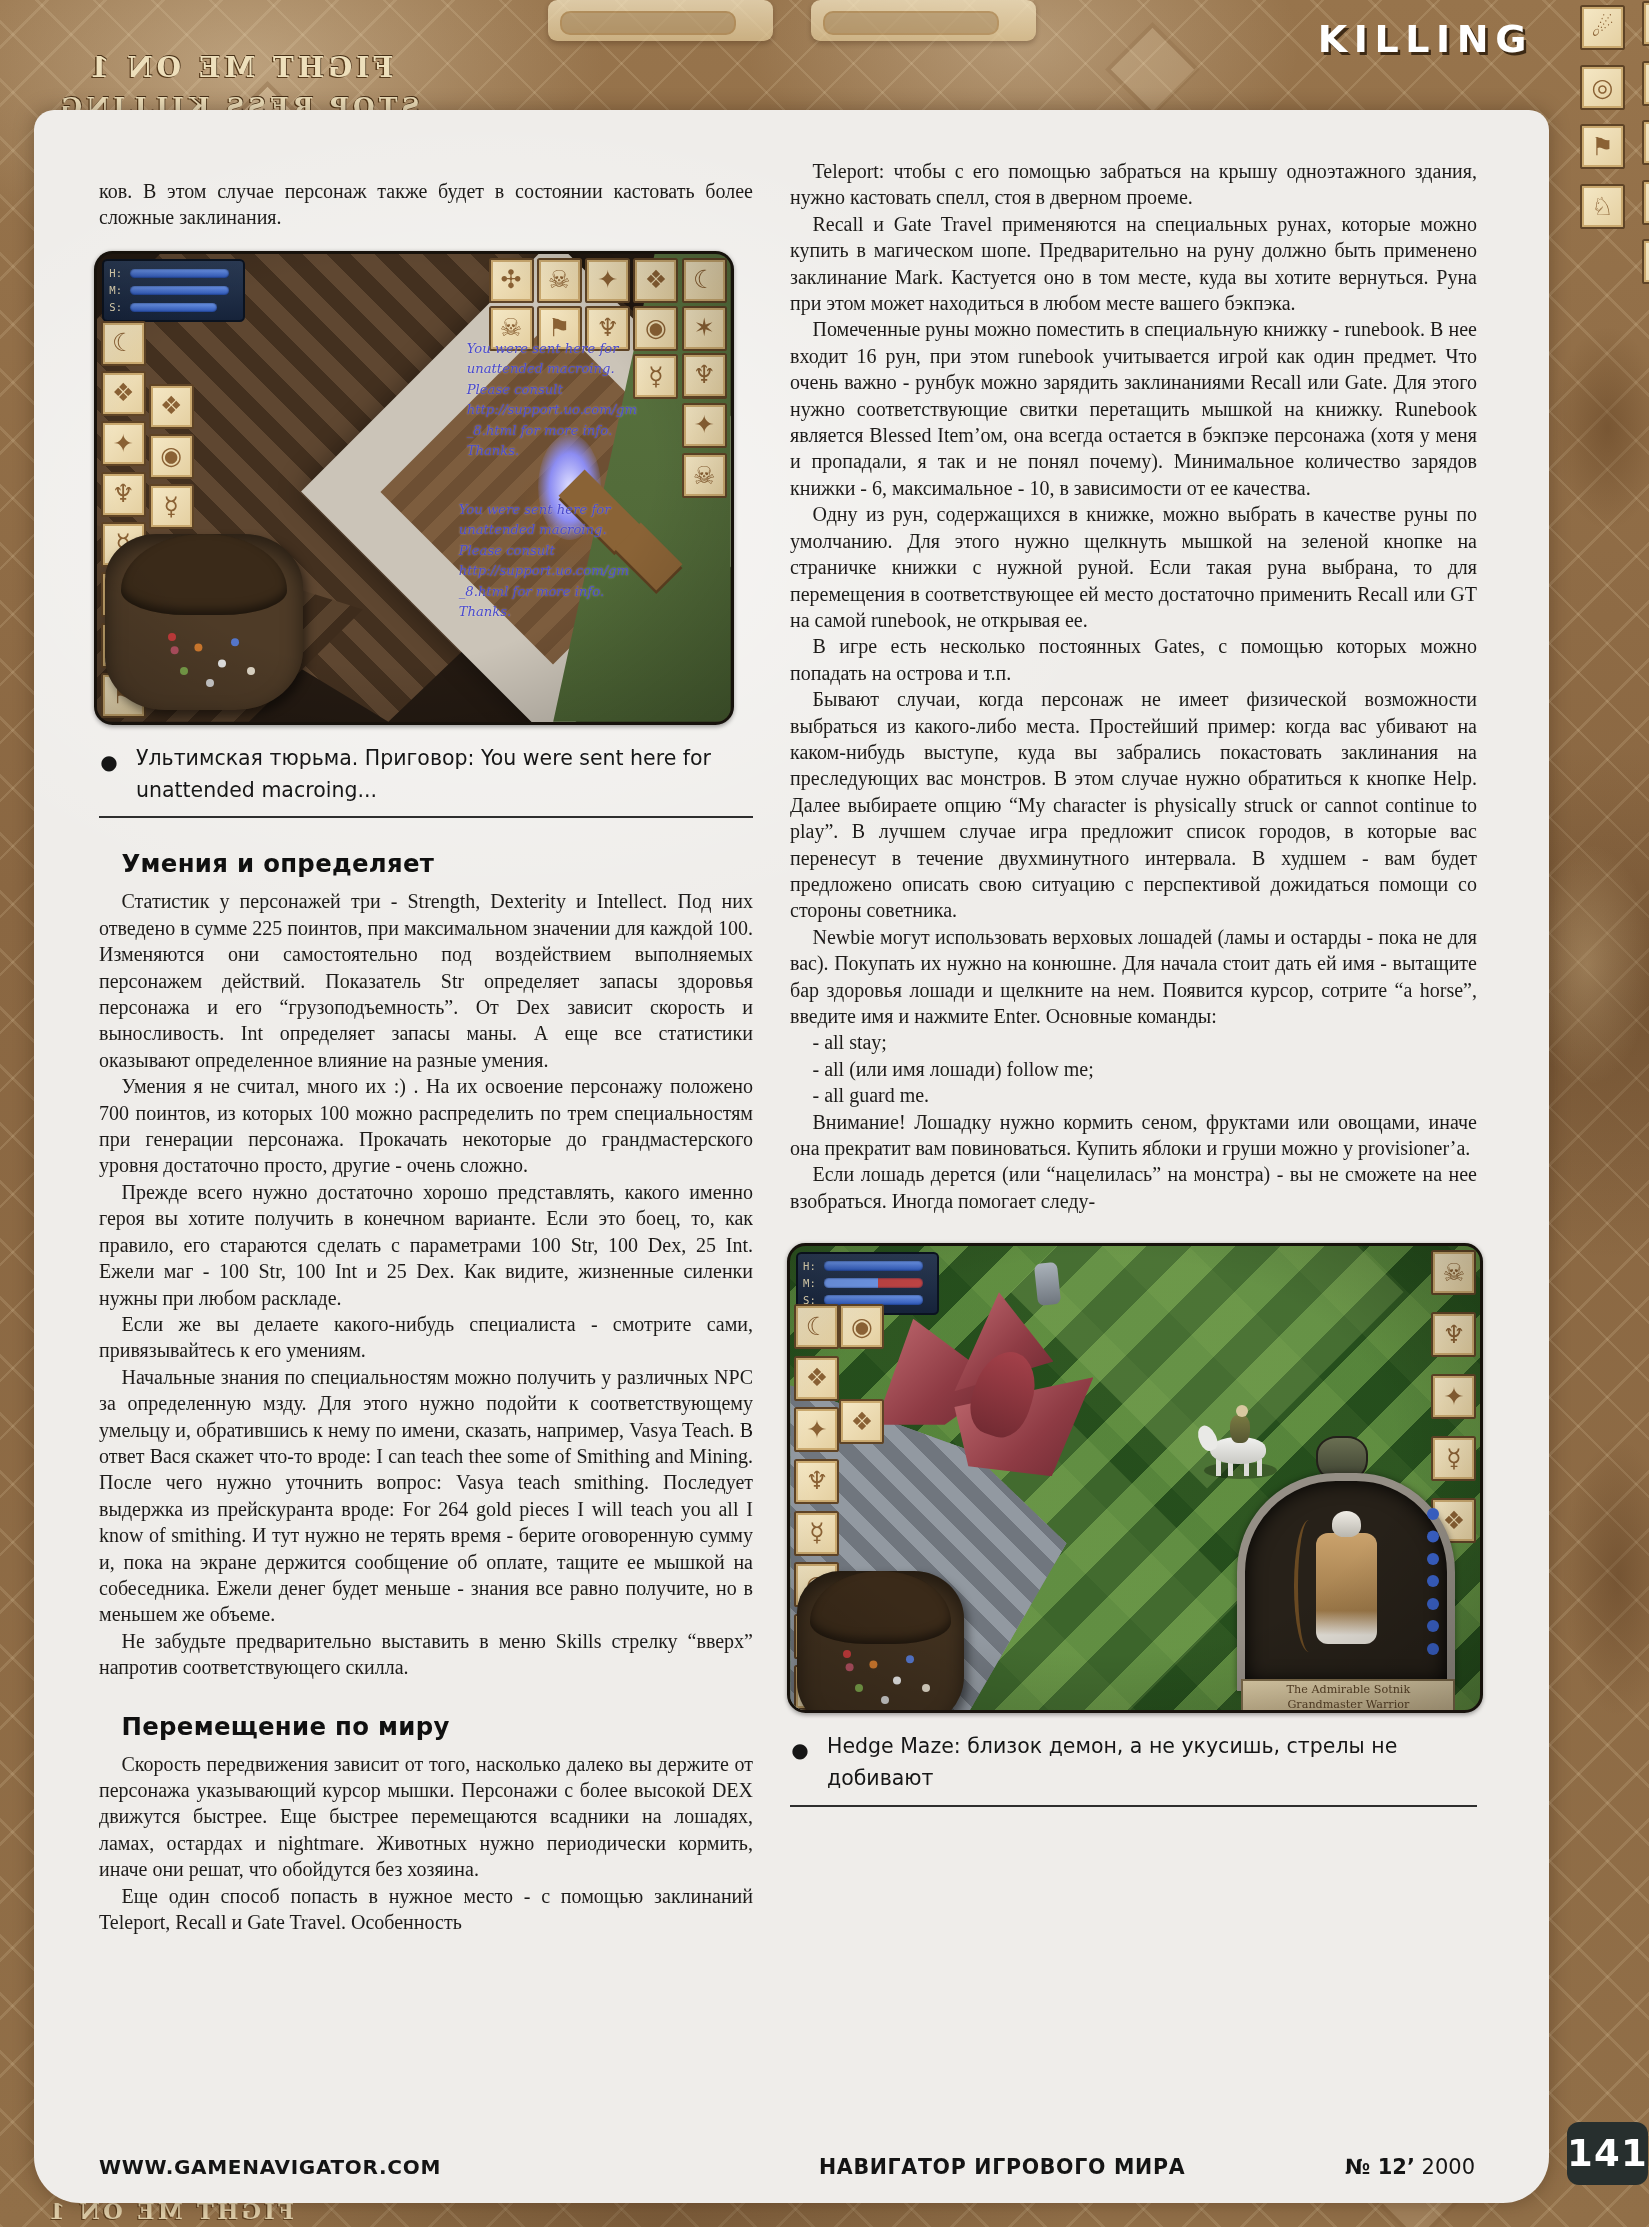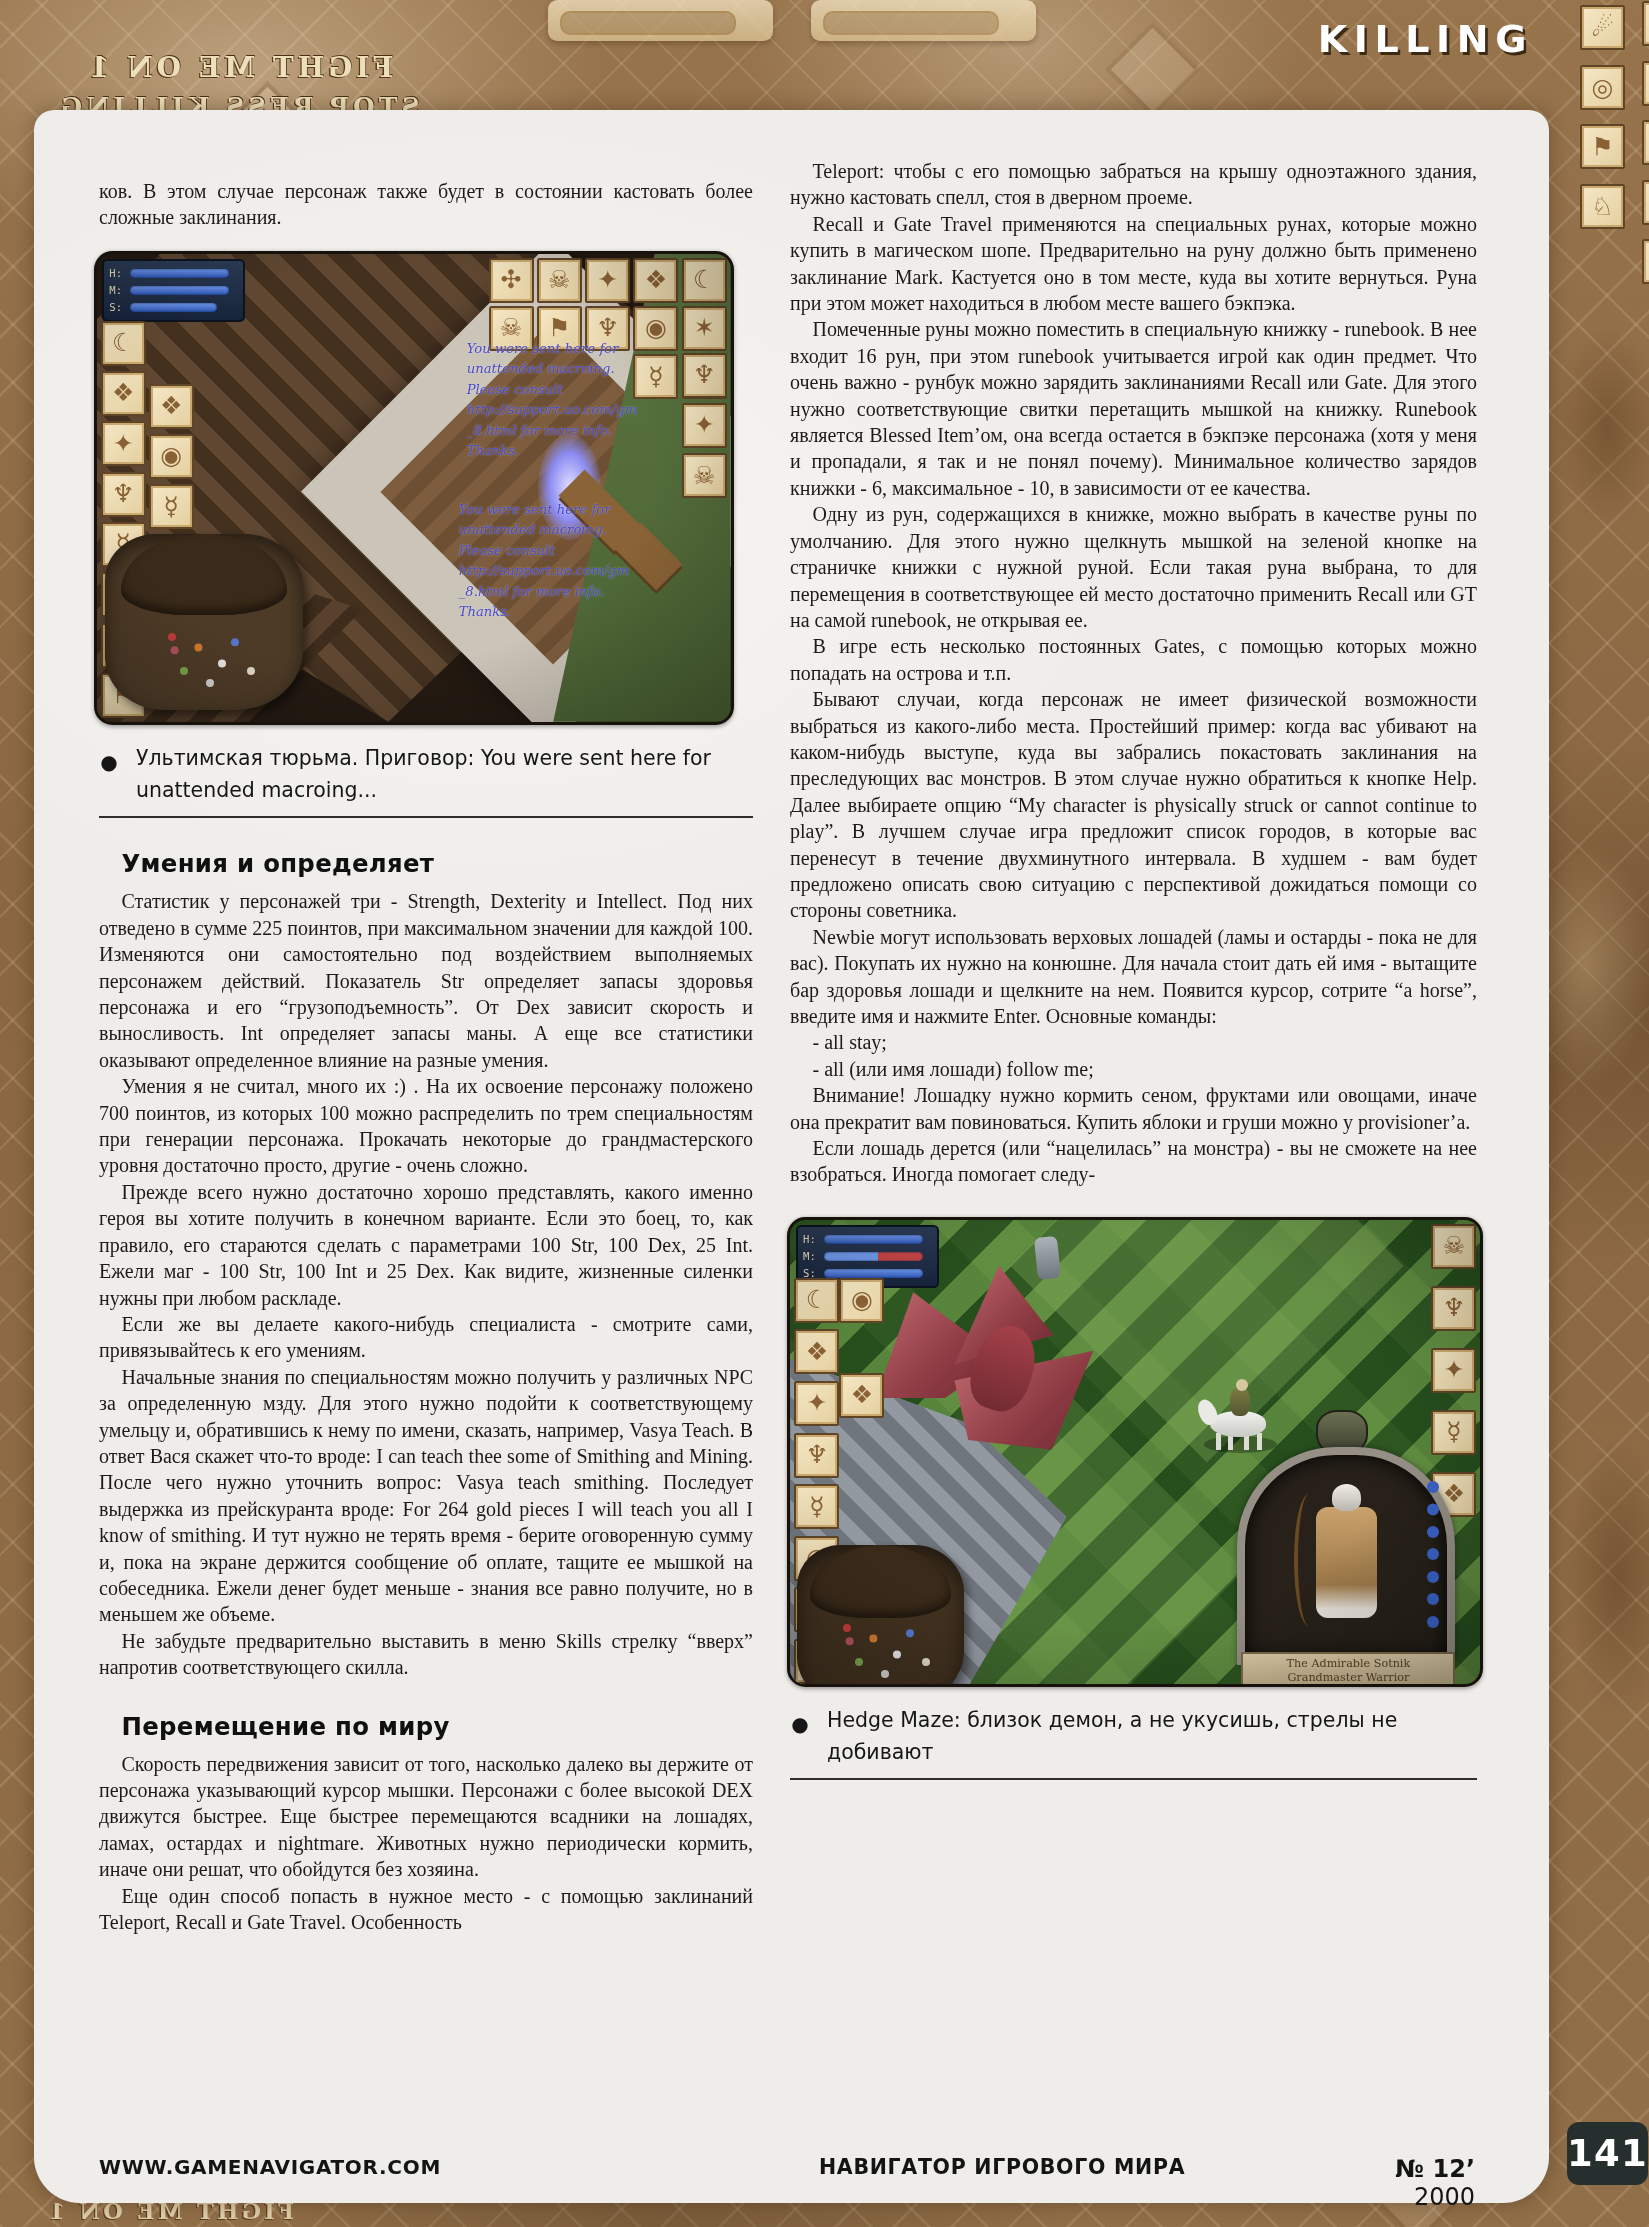--- a/index.html
+++ b/index.html
@@ -176,21 +176,21 @@
     box-shadow:0 22.5px 0 #3a62c8,0 45px 0 #3a62c8,0 67px 0 #3a62c8,0 90px 0 #3a62c8,0 112px 0 #3a62c8,0 135px 0 #3a62c8;}
   .pd-name{position:absolute;left:4px;bottom:-2.6px;width:210px;padding:2.6px 0;background:linear-gradient(180deg,#ddcda8,#c4b28c);
     border:2px solid #7c6a4a;text-align:center;font-family:"DejaVu Serif",serif;font-size:11.2px;
     color:#5a4328;line-height:1.3;}
   
   .footer-site{position:absolute;left:99px;top:2155px;font-family:"DejaVu Sans",sans-serif;
     font-weight:bold;font-size:20px;letter-spacing:0.7px;color:#141414;}
   .footer-mag{position:absolute;left:819px;top:2155px;font-family:"DejaVu Sans",sans-serif;
     font-weight:bold;font-size:20.5px;letter-spacing:0.7px;color:#141414;}
   .footer-issue{position:absolute;left:1335px;top:2155px;width:140px;text-align:right;
-    font-family:"DejaVu Sans",sans-serif;font-size:24px;color:#141414;}
+    font-family:"DejaVu Sans",sans-serif;font-size:21px;color:#141414;}
   .footer-issue .no{font-weight:bold;}
   .pagenum{position:absolute;left:1567px;top:2122px;width:81px;height:63px;border-radius:12px;
     background:#272f2e;color:#fff;display:flex;align-items:center;justify-content:center;
     font-family:"DejaVu Sans",sans-serif;font-weight:bold;font-size:37px;letter-spacing:1.3px;}
 </style>
 </head>
 <body>
 
 <div class="page">
 
@@ -340,20 +340,21 @@
       <div>
           <div class="blk p">Teleport: чтобы с его помощью забраться на крышу одноэтажного здания, нужно кастовать спелл, стоя в дверном проеме.</div>
           <div class="blk p">Recall и Gate Travel применяются на специальных рунах, которые можно купить в магическом шопе. Предварительно на руну должно быть применено заклинание Mark. Кастуется оно в том месте, куда вы хотите вернуться. Руна при этом может находиться в любом месте вашего бэкпэка.</div>
           <div class="blk p">Помеченные руны можно поместить в специальную книжку - runebook. В нее входит 16 рун, при этом runebook учитывается игрой как один предмет. Что очень важно - рунбук можно зарядить заклинаниями Recall или Gate. Для этого нужно соответствующие свитки перетащить мышкой на книжку. Runebook является Blessed Item’ом, она всегда остается в бэкпэке персонажа (хотя у меня и пропадали, я так и не понял почему). Минимальное количество зарядов книжки - 6, максимальное - 10, в зависимости от ее качества.</div>
           <div class="blk p">Одну из рун, содержащихся в книжке, можно выбрать в качестве руны по умолчанию. Для этого нужно щелкнуть мышкой на зеленой кнопке на страничке книжки с нужной руной. Если такая руна выбрана, то для перемещения в соответствующее ей место достаточно применить Recall или GT на самой runebook, не открывая ее.</div>
           <div class="blk p">В игре есть несколько постоянных Gates, с помощью которых можно попадать на острова и т.п.</div>
           <div class="blk p">Бывают случаи, когда персонаж не имеет физической возможности выбраться из какого-либо места. Простейший пример: когда вас убивают на каком-нибудь выступе, куда вы забрались покастовать заклинания на преследующих вас монстров. В этом случае нужно обратиться к кнопке Help. Далее выбираете опцию “My character is physically struck or cannot continue to play”. В лучшем случае игра предложит список городов, в которые вас перенесут в течение двухминутного интервала. В худшем - вам будет предложено описать свою ситуацию с перспективой дожидаться помощи со стороны советника.</div>
           <div class="blk p">Newbie могут использовать верховых лошадей (ламы и остарды - пока не для вас). Покупать их нужно на конюшне. Для начала стоит дать ей имя - вытащите бар здоровья лошади и щелкните на нем. Появится курсор, сотрите “a horse”, введите имя и нажмите Enter. Основные команды:</div>
           <div class="blk li">- all stay;</div>
           <div class="blk li">- all (или имя лошади) follow me;</div>
+          <div class="blk li">- all guard me.</div>
           <div class="blk p"> Внимание! Лошадку нужно кормить сеном, фруктами или овощами, иначе она прекратит вам повиноваться. Купить яблоки и груши можно у provisioner’а.</div>
           <div class="blk p">Если лошадь дерется (или “нацелилась” на монстра) - вы не сможете на нее взобраться. Иногда помогает следу-</div>
         </div>
 
       <figure class="fig fig2">
         <div class="f2-path" style="left:278px;top:-93px;"></div>
         <div class="f2-path" style="left:119px;top:211px;opacity:.7;"></div>
         <div class="f2-tower"></div>
         <div class="f2-star">✶</div>
         <div class="f2-stone"></div>

